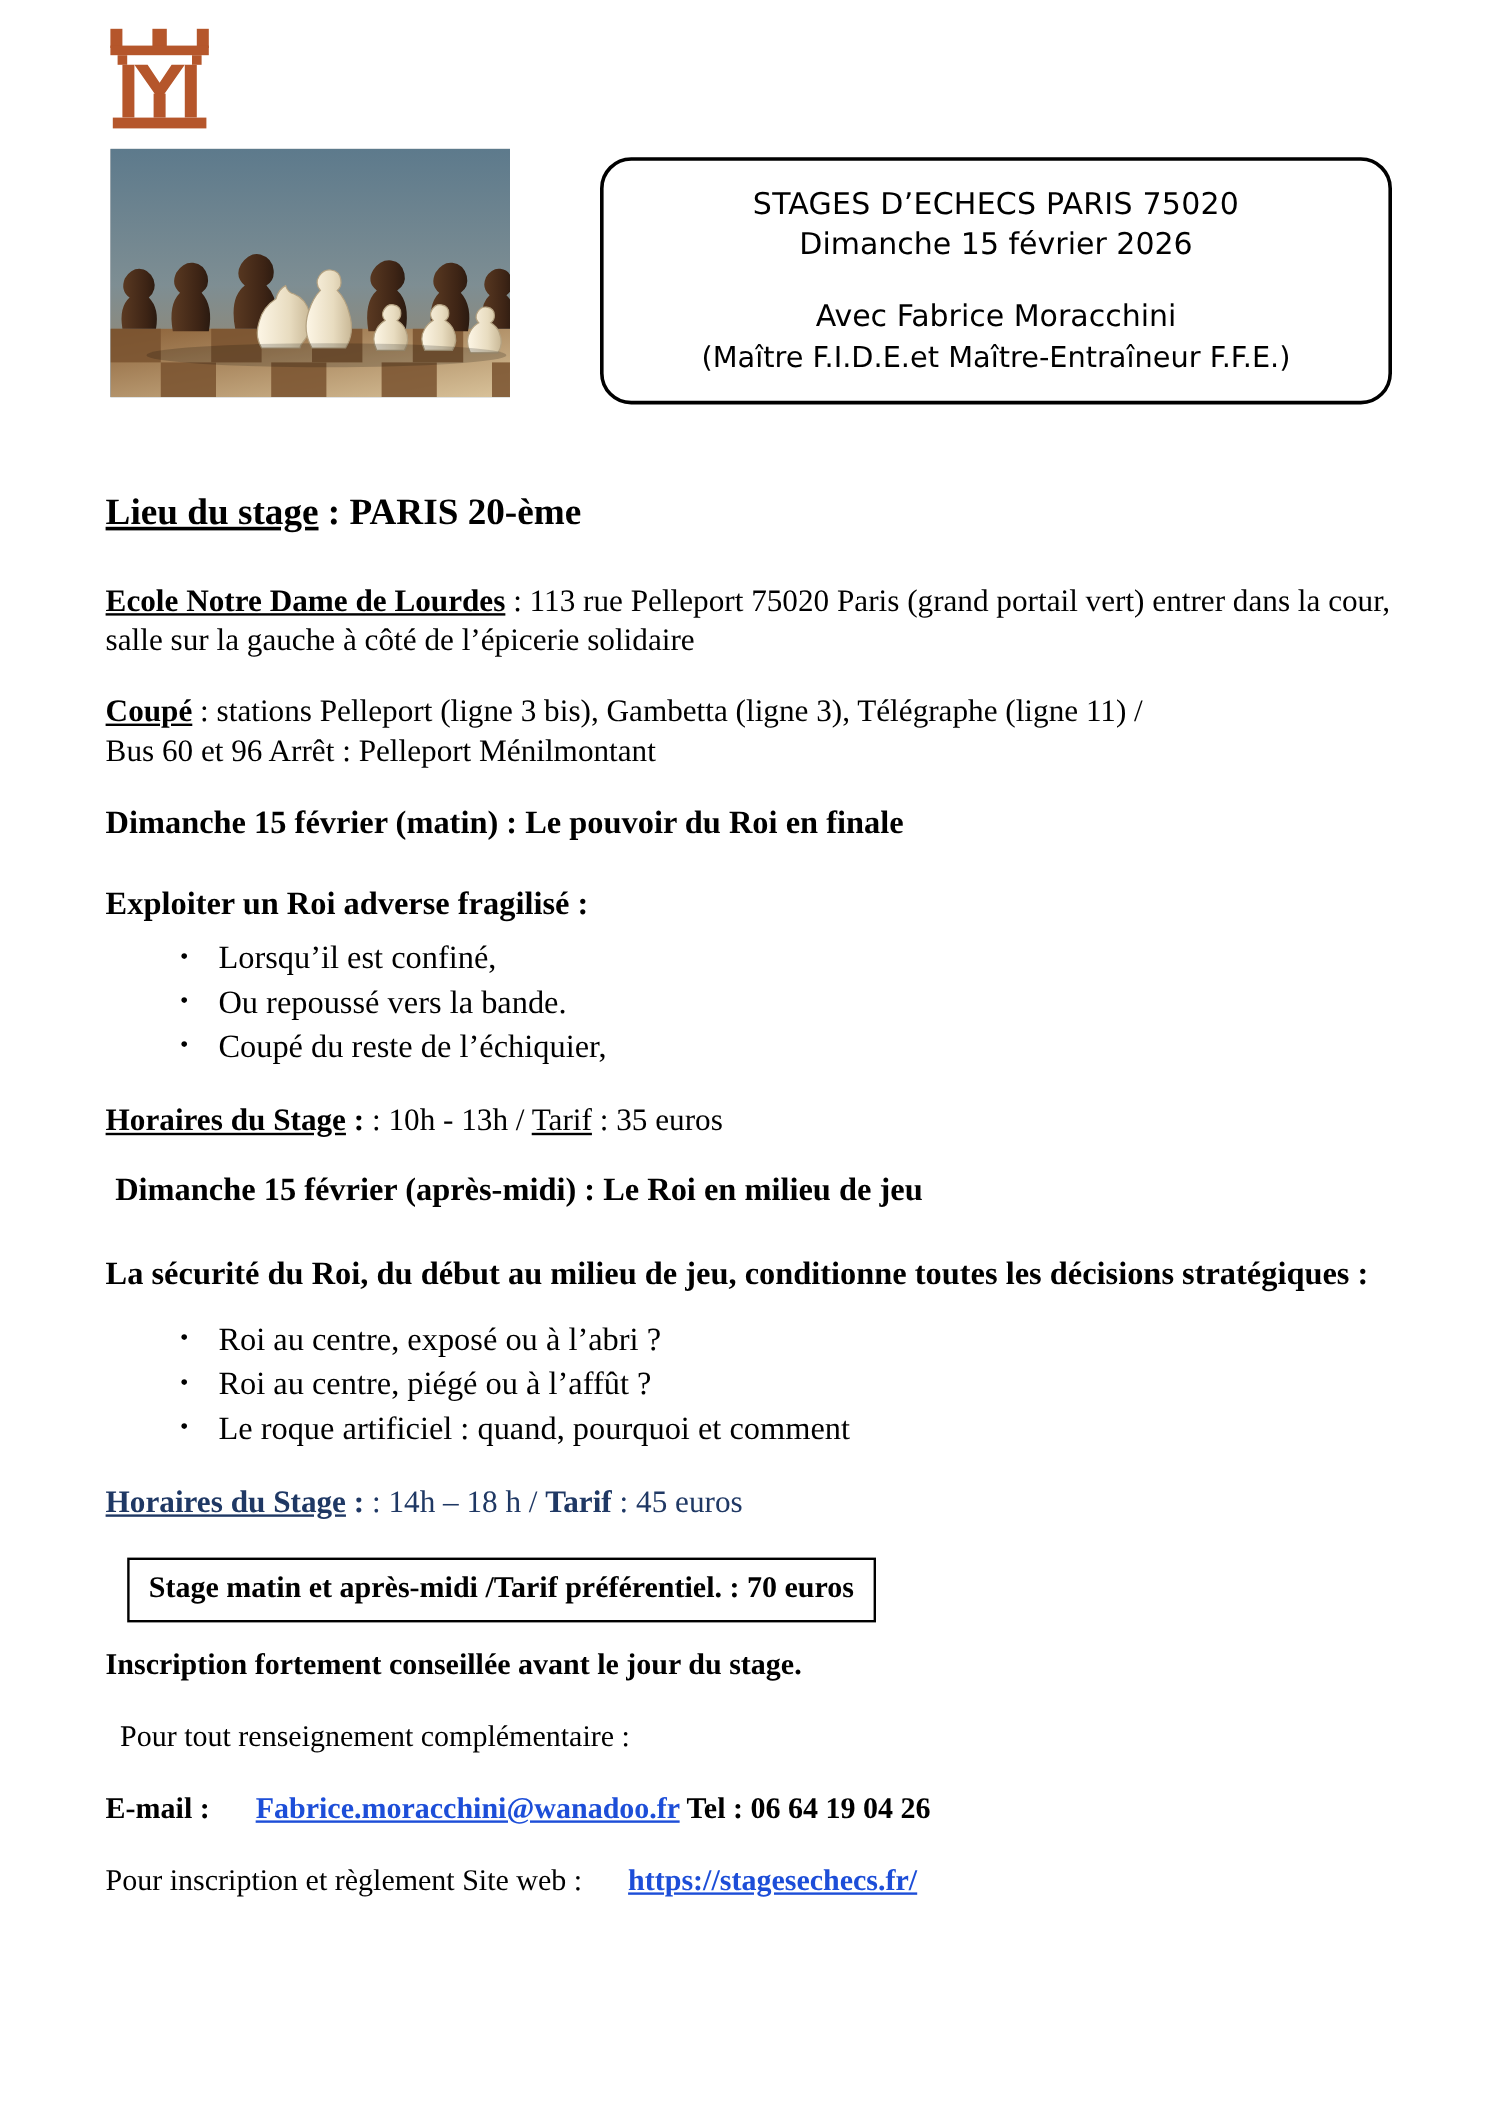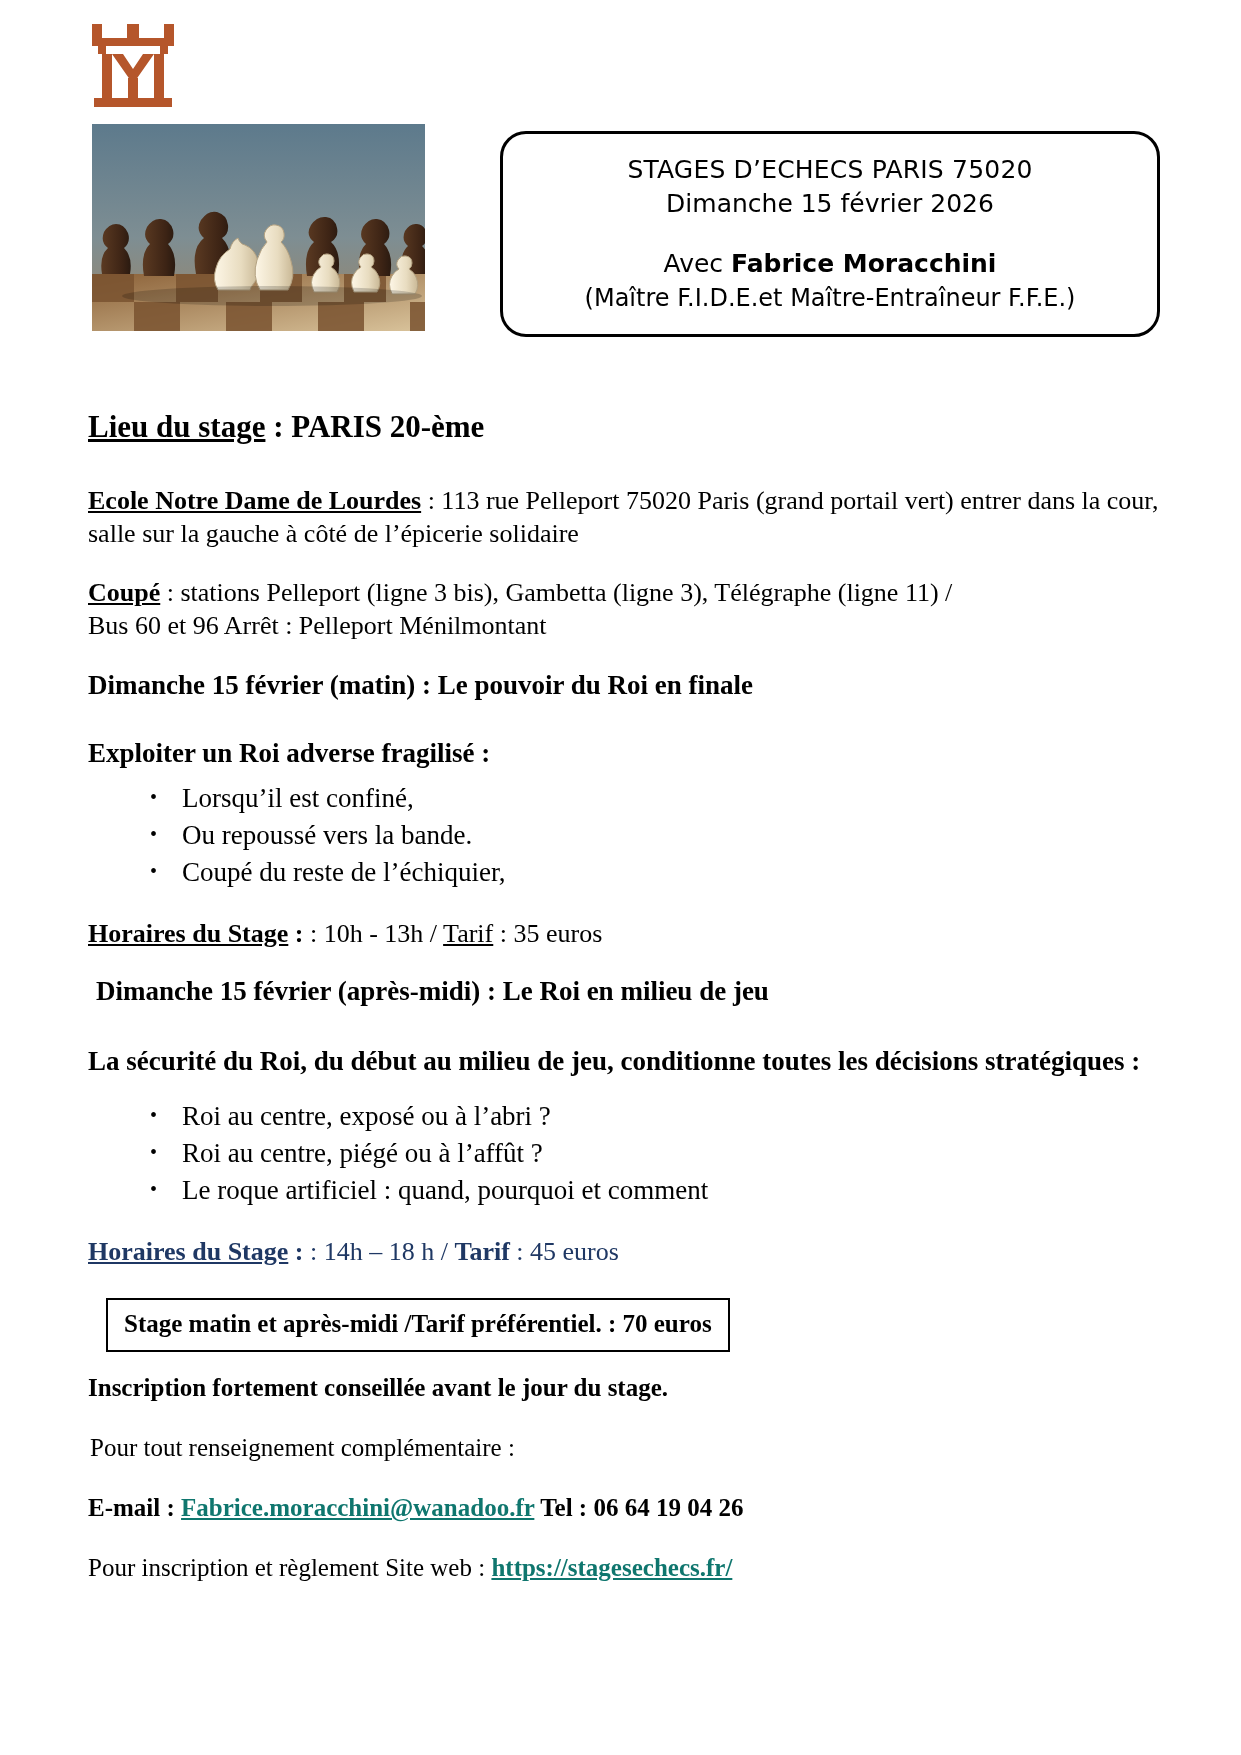--- a/index.html
+++ b/index.html
@@ -71,21 +71,21 @@
   }
   .titlebox .l2 {
     font-size: 25px;
     line-height: 34px;
   }
   .titlebox .spacer { height: 26px; }
   .titlebox .l3 {
     font-size: 25px;
     line-height: 34px;
   }
-  .titlebox .l3 b { font-weight: bold; }
+  .titlebox .l3 b { font-weight: normal; }
   .titlebox .l4 {
     font-size: 24px;
     line-height: 34px;
   }
 
   
   .content {
     position: absolute;
     left: 88px;
     top: 408px;
@@ -173,33 +173,34 @@
   .bold-line {
     font-size: 25px;
     font-weight: bold;
     line-height: 32px;
     margin: 0 0 28px 0;
   }
 
   .plain-line {
     font-size: 25px;
     line-height: 32px;
-    margin: 0 0 28px 2px;
+    margin: 0 0 28px 12px;
   }
 
   .contact-line {
     font-size: 25px;
     font-weight: bold;
     line-height: 32px;
     margin: 0 0 28px 0;
   }
   .link {
-    color: #0f766e;
+    color: #1d4ed8;
     text-decoration: underline;
     font-weight: bold;
+    margin-left: 32px;
   }
 
   .web-line {
     font-size: 25px;
     line-height: 32px;
     margin: 0;
   }
   .web-line .link { font-weight: bold; }
 </style>
 </head>

